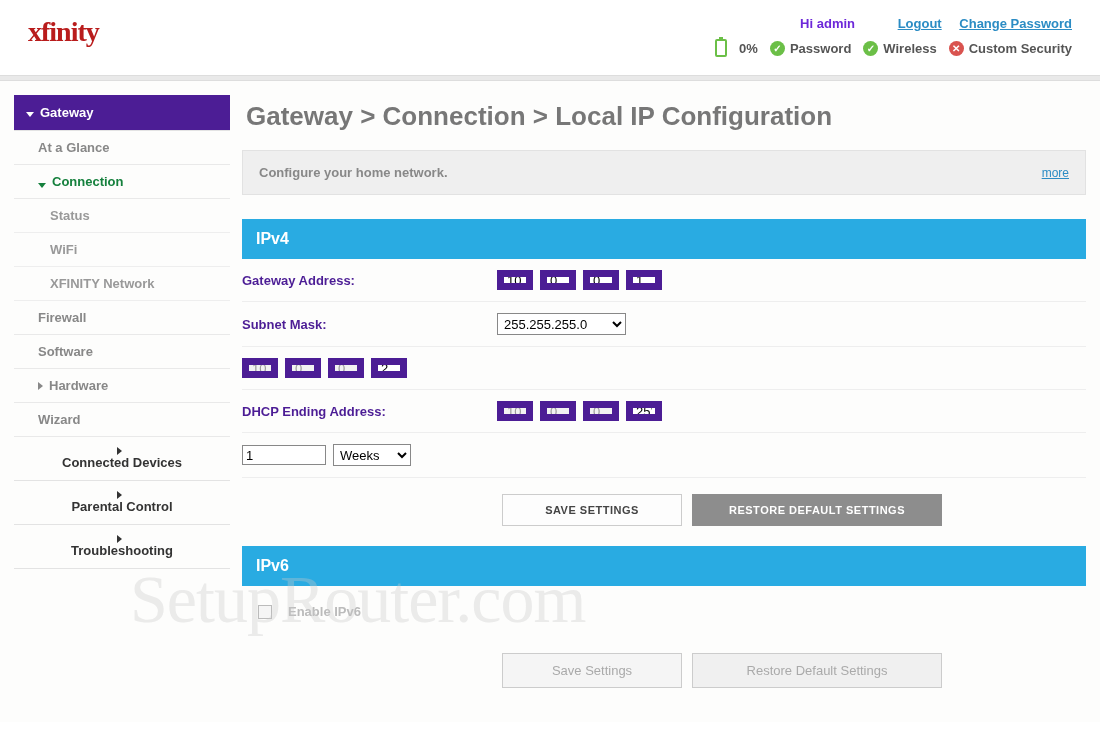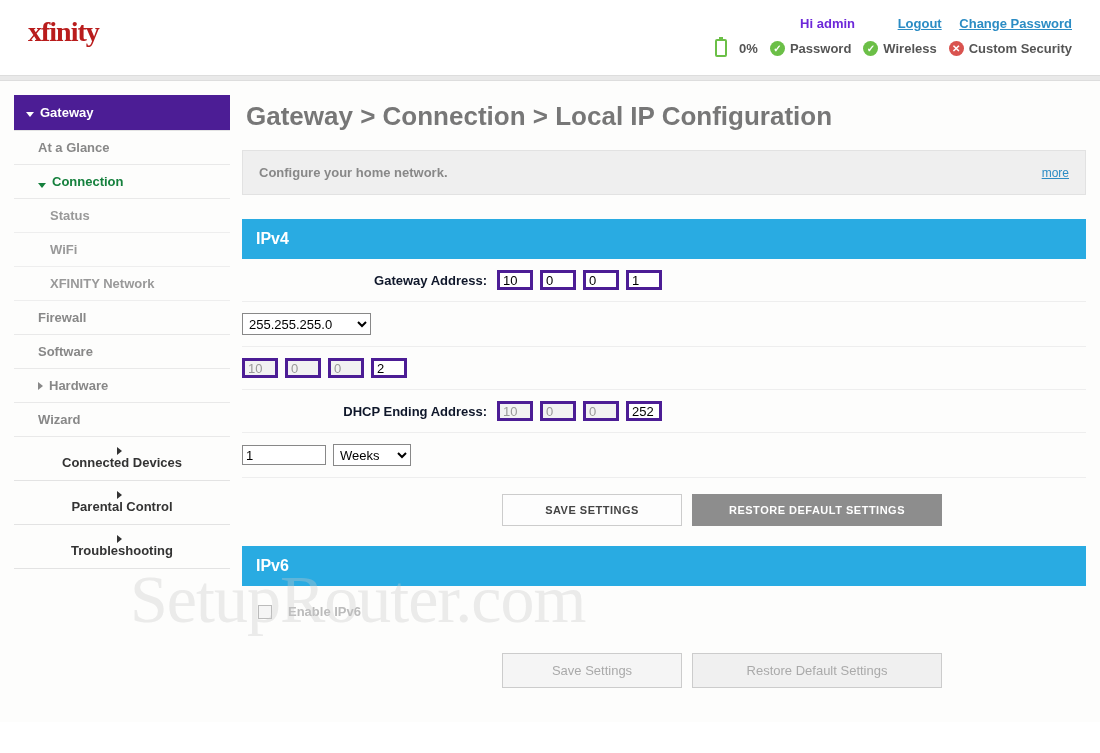--- a/index.html
+++ b/index.html
@@ -30,23 +30,23 @@
 .nav-sub2.current { color: #29abe2; }
 .tri { display: inline-block; width: 0; height: 0; border-top: 4px solid transparent; border-bottom: 4px solid transparent; border-left: 5px solid currentColor; margin-right: 6px; }
 .tri.down { border-left: 4px solid transparent; border-right: 4px solid transparent; border-top: 5px solid currentColor; border-bottom: none; margin-right: 6px; position: relative; top: 2px; }
 .content { flex: 1; }
 .breadcrumb { font-size: 26px; font-weight: bold; color: #777; margin: 6px 0 18px 4px; }
 .intro-box { background: #efefef; border: 1px solid #e2e2e2; padding: 14px 16px; display: flex; justify-content: space-between; align-items: center; margin-bottom: 24px; }
 .intro-box .txt { color: #888; font-weight: bold; }
 .intro-box .more { color: #2b8cc4; font-size: 12px; text-decoration: underline; cursor: pointer; }
 .panel-head { background: #29abe2; color: #fff; font-weight: bold; padding: 11px 14px; font-size: 16px; }
 .form-row { display: flex; align-items: center; border-bottom: 1px solid #eee; padding: 11px 0; }
-.form-label { width: 255px; text-align: right; padding-right: 10px; color: #0f172a; font-weight: bold; }
+.form-label { width: 255px; text-align: left; padding-right: 10px; color: #4c1d95; font-weight: bold; }
 .form-ctrl { display: flex; gap: 7px; align-items: center; }
-.octet { width: 36px; height: 20px; border: 3px solid #4c1d95; padding: 1px 3px; font-size: 13px; }
+.octet { width: 36px; height: 20px; border: 7px solid #4c1d95; padding: 1px 3px; font-size: 13px; }
 .octet:disabled { background: #f2f2f2; color: #999; }
 .sel { height: 22px; border: 1px solid #888; background: #fff; font-size: 13px; padding: 1px 2px; }
 .sel.subnet { width: 129px; }
 .sel.unit { width: 78px; }
 .lease { width: 84px; height: 20px; border: 1px solid #888; padding: 1px 3px; font-size: 13px; }
 .btn-row { display: flex; gap: 10px; padding: 16px 0 20px 260px; }
 .btn { padding: 9px 12px; font-size: 11px; font-weight: bold; letter-spacing: 0.5px; border: 1px solid #ccc; cursor: pointer; text-align: center; }
 .btn-save1 { background: #fdfdfd; color: #444; width: 180px; }
 .btn-restore1 { background: #8d8d8d; color: #fff; border-color: #8d8d8d; width: 250px; }
 .btn-save2 { background: #f5f5f5; color: #aaa; width: 180px; font-weight: normal; font-size: 13px; letter-spacing: 0; }
@@ -129,20 +129,21 @@
       <div class="form-label">Gateway Address:</div>
       <div class="form-ctrl">
         <input class="octet" value="10" style="">
         <input class="octet" value="0" style="">
         <input class="octet" value="0" style="">
         <input class="octet" value="1" style="">
       </div>
     </div>
 
     <div class="form-row">
+      <div class="form-label">Subnet Mask:</div>
       <div class="form-ctrl">
         <select class="sel subnet"><option>255.255.255.0</option></select>
       </div>
     </div>
 
     <div class="form-row">
       <div class="form-ctrl">
         <input class="octet" disabled="" value="10" style="">
         <input class="octet" disabled="" value="0" style="">
         <input class="octet" disabled="" value="0" style="">

